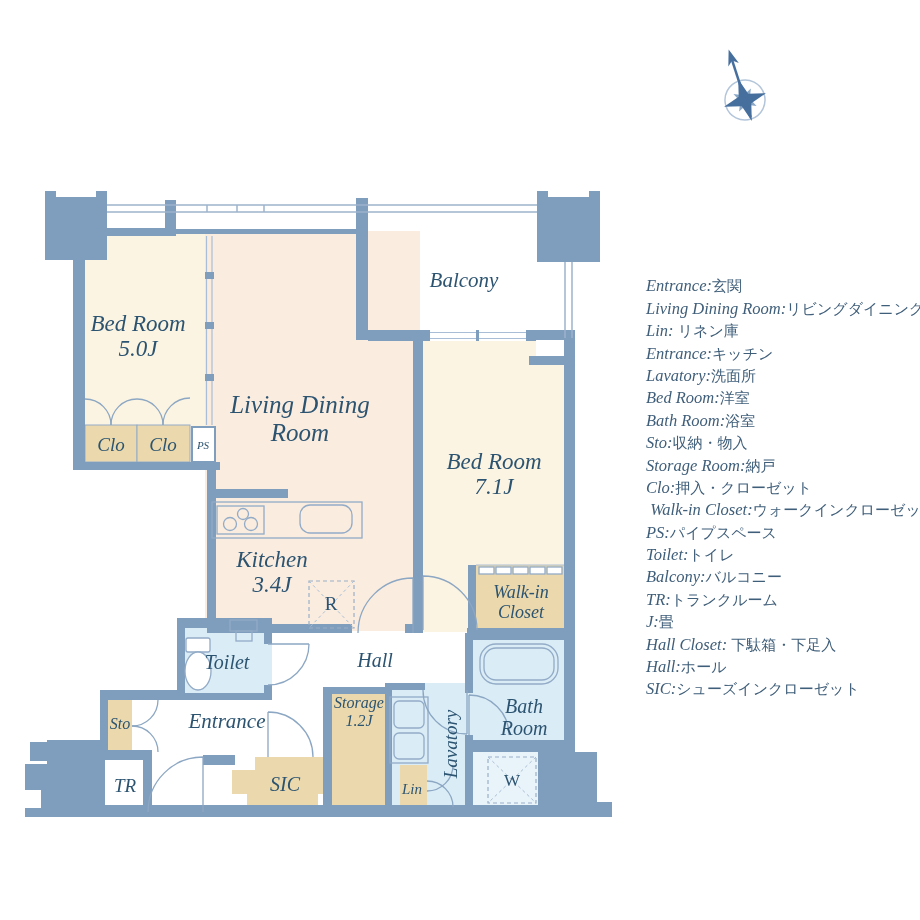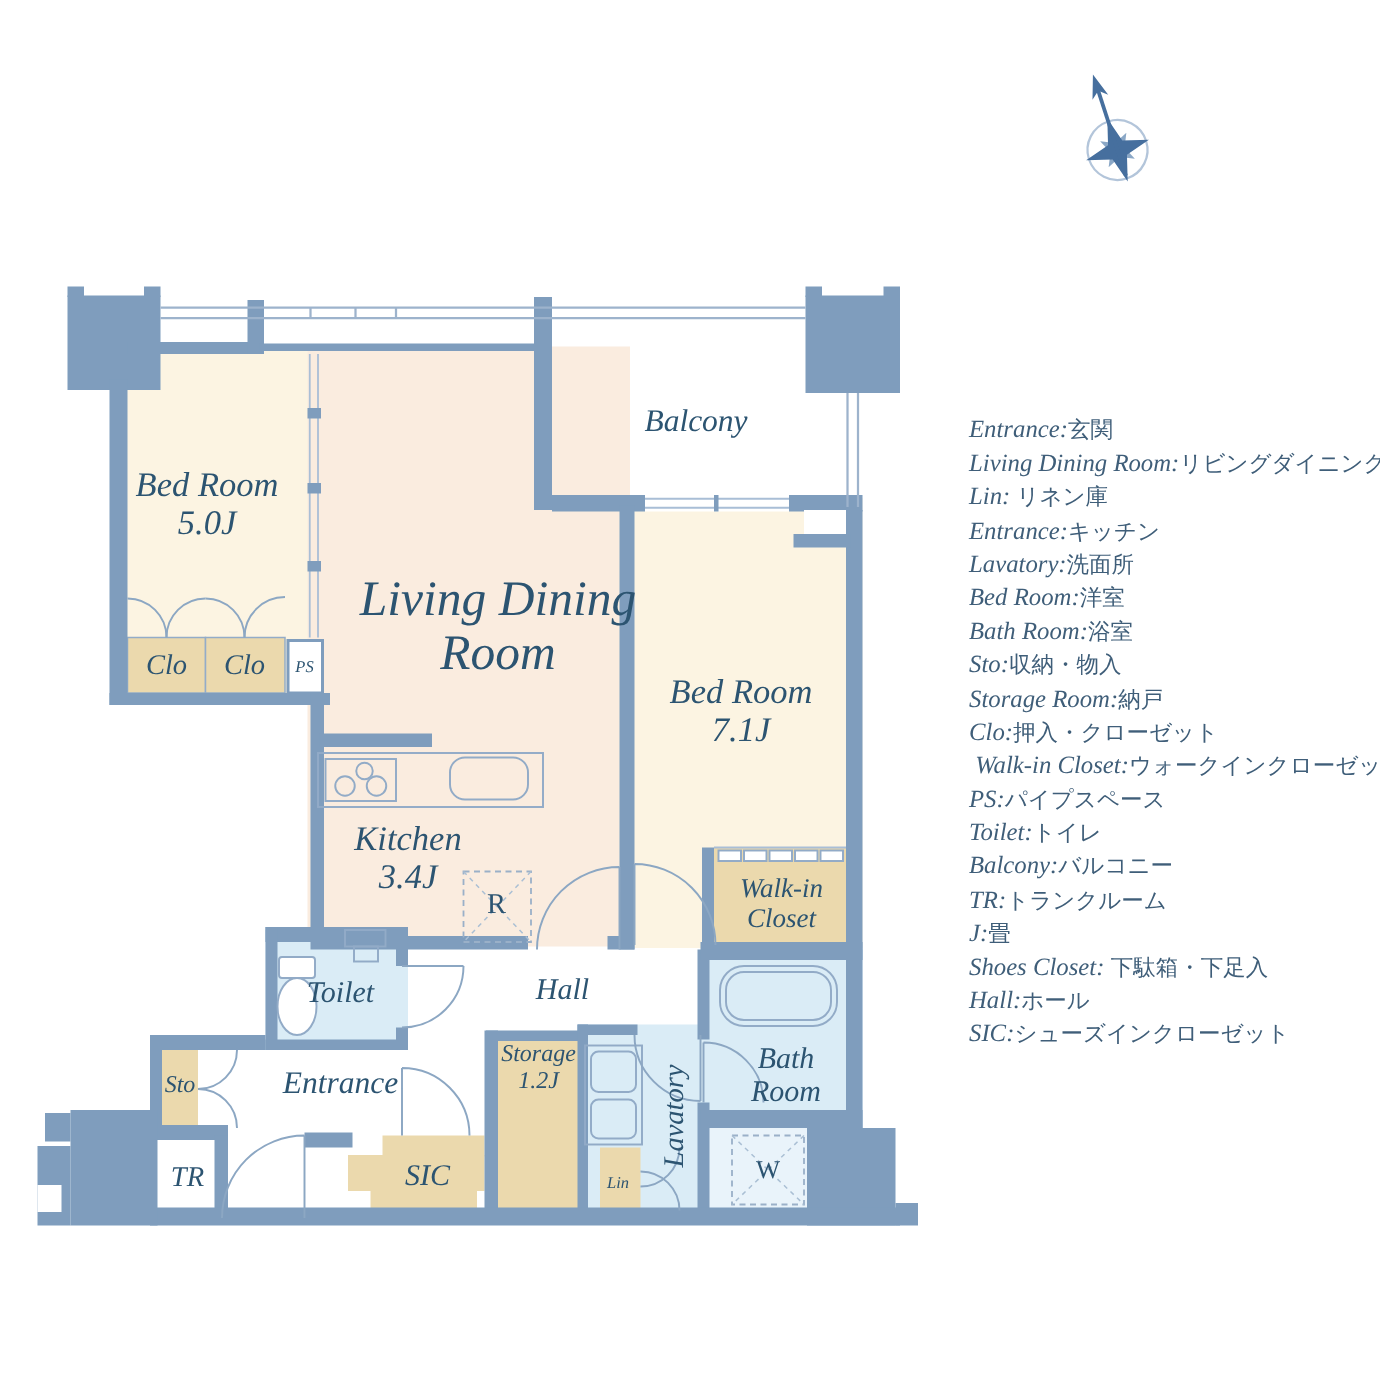--- a/index.html
+++ b/index.html
@@ -249,21 +249,21 @@
       <line x1="745" y1="118" x2="745" y2="55" stroke="#466f9e" stroke-width="2.5"></line>
       <polygon points="745,47 739.5,63 745,58.5 750.5,63" fill="#466f9e"></polygon>
     </g>
   </svg>
 
   <div>
     <div class="lbl" style="left:138px;top:336px;font-size:23px">
       <div>Bed Room</div>
       <div>5.0J</div>
     </div>
-    <div class="lbl" style="left:332px;top:418px;font-size:33px">
+    <div class="lbl" style="left:300px;top:418px;font-size:25px">
       <div>Living Dining</div>
       <div>Room</div>
     </div>
     <div class="lbl" style="left:464px;top:281px;font-size:21px">Balcony</div>
     <div class="lbl" style="left:494px;top:474px;font-size:23px">
       <div>Bed Room</div>
       <div>7.1J</div>
     </div>
     <div class="lbl" style="left:272px;top:572px;font-size:23px">
       <div>Kitchen</div>
@@ -284,21 +284,21 @@
       <div>Room</div>
     </div>
     <div class="lbl" style="left:120px;top:724px;font-size:16px">Sto</div>
     <div class="lbl" style="left:227px;top:722px;font-size:21px">Entrance</div>
     <div class="lbl" style="left:125px;top:786px;font-size:19px">TR</div>
     <div class="lbl" style="left:285px;top:784px;font-size:20px">SIC</div>
     <div class="lbl" style="left:359px;top:712px;font-size:16px">
       <div>Storage</div>
       <div>1.2J</div>
     </div>
-    <div class="lbl" style="left:412px;top:789px;font-size:11px">Lin</div>
+    <div class="lbl" style="left:412px;top:789px;font-size:15px">Lin</div>
     <div class="lbl vert" style="left:451px;top:744px;font-size:19px">Lavatory</div>
     <div class="lbl upright" style="left:512px;top:781px;font-size:17px">W</div>
   </div>
 
   <div class="legend"><div class="legend-row">
       <span class="legend-en">Entrance:</span><span class="legend-jp">玄関</span>
     </div><div class="legend-row">
       <span class="legend-en">Living Dining Room:</span><span class="legend-jp">リビングダイニング</span>
     </div><div class="legend-row">
       <span class="legend-en">Lin:</span><span class="legend-jp"> リネン庫</span>
@@ -322,20 +322,20 @@
       <span class="legend-en">PS:</span><span class="legend-jp">パイプスペース</span>
     </div><div class="legend-row">
       <span class="legend-en">Toilet:</span><span class="legend-jp">トイレ</span>
     </div><div class="legend-row">
       <span class="legend-en">Balcony:</span><span class="legend-jp">バルコニー</span>
     </div><div class="legend-row">
       <span class="legend-en">TR:</span><span class="legend-jp">トランクルーム</span>
     </div><div class="legend-row">
       <span class="legend-en">J:</span><span class="legend-jp">畳</span>
     </div><div class="legend-row">
-      <span class="legend-en">Shoes Closet:</span><span class="legend-jp"> 下駄箱・下足入</span>
+      <span class="legend-en">Hall Closet:</span><span class="legend-jp"> 下駄箱・下足入</span>
     </div><div class="legend-row">
       <span class="legend-en">Hall:</span><span class="legend-jp">ホール</span>
     </div><div class="legend-row">
       <span class="legend-en">SIC:</span><span class="legend-jp">シューズインクローゼット</span>
     </div></div>
 
 </div>
 
 </body></html>

